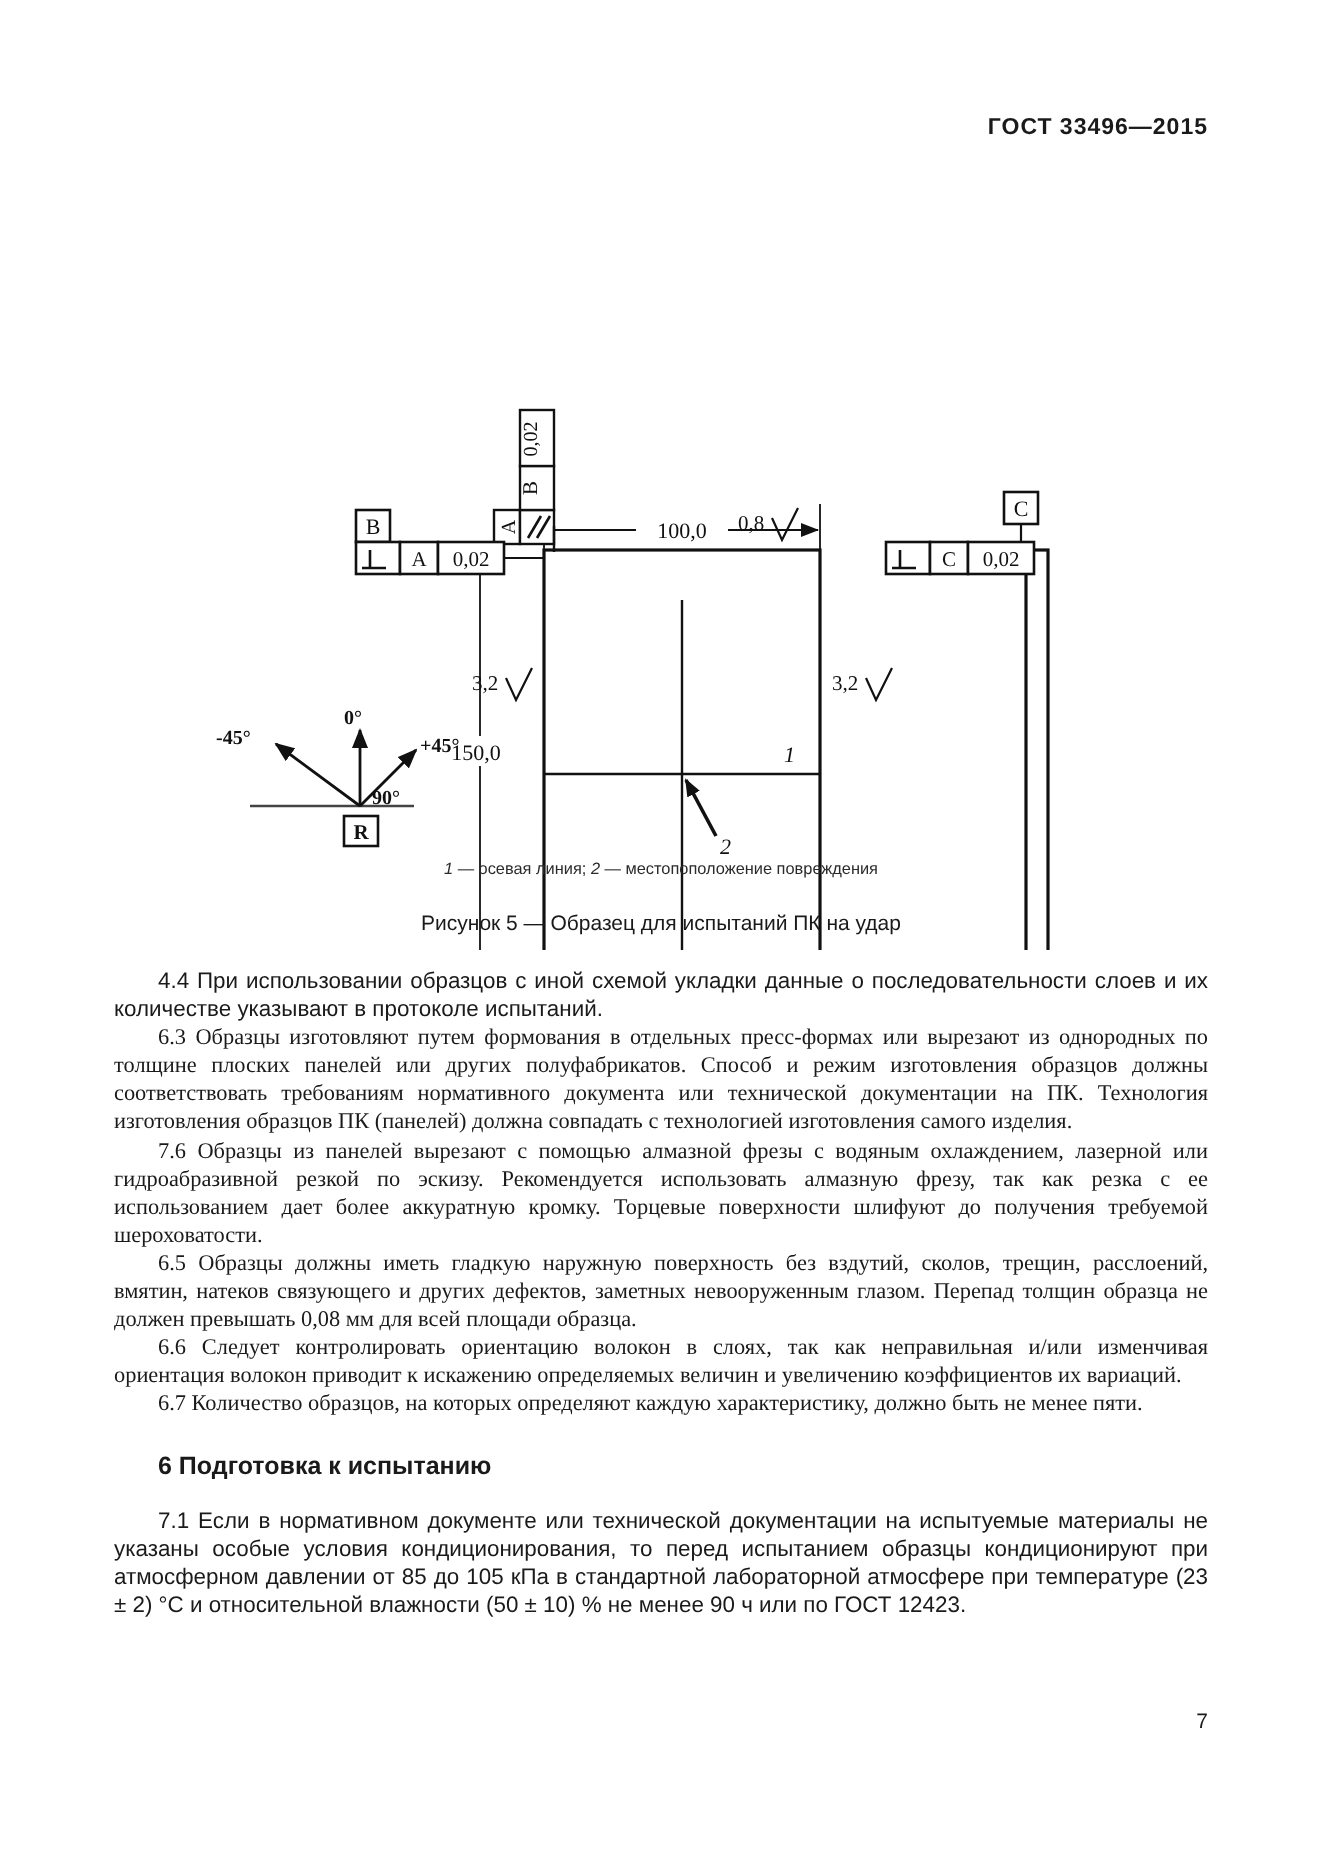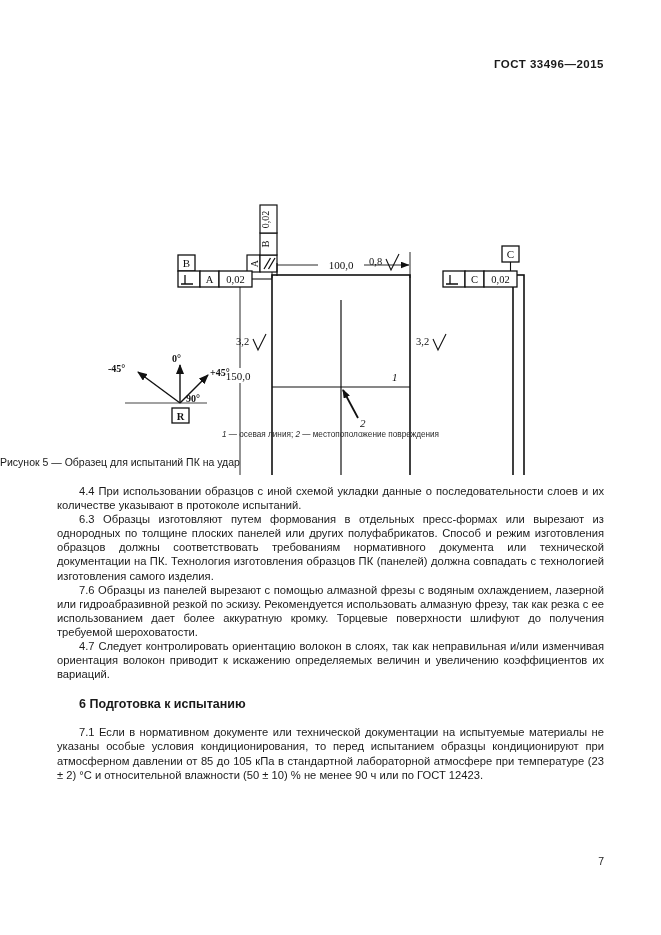--- a/index.html
+++ b/index.html
@@ -52,42 +52,42 @@
     text-align: center;
     font-size: 8.2px;
     color: #2b2b2b;
   }
   .fig-legend .it { font-style: italic; }
   .fig-caption {
     position: absolute;
     left: 0;
     top: 456px;
     width: 661px;
-    text-align: left;
+    text-align: center;
     font-size: 10.5px;
     color: #1a1a1a;
   }
 
   
   .body {
     position: absolute;
     left: 57px;
     top: 484px;
     width: 547px;
   }
   p.para {
     margin: 0 0 0 0;
     font-size: 11.2px;
     line-height: 14.1px;
     text-align: justify;
     text-indent: 22px;
     text-justify: inter-word;
     hyphens: manual;
   }
-  p.para + p.para { margin-top: 0; }
+  p.para + p.para { margin-top: 0; font-family: Liberation Serif, serif; }
   h2.section {
     font-size: 12.5px;
     font-weight: bold;
     margin: 16px 0 0 0;
     text-indent: 22px;
   }
   .gap { height: 14px; }
 
   .page-number {
     position: absolute;
@@ -241,21 +241,23 @@
   </div>
 
   <div class="fig-caption">
     <span>Рисунок 5 — Образец для испытаний ПК на удар</span>
   </div>
 
   <div class="body">
     <p class="para">4.4 При использовании образцов с иной схемой укладки данные о последовательности слоев и их количестве указывают в протоколе испытаний.</p>
     <p class="para">6.3 Образцы изготовляют путем формования в отдельных пресс-формах или вырезают из однородных по толщине плоских панелей или других полуфабрикатов. Способ и режим изготовления образцов должны соответствовать требованиям нормативного документа или технической документации на ПК. Технология изготовления образцов ПК (панелей) должна совпадать с технологией изготовления самого изделия.</p>
     <p class="para">7.6 Образцы из панелей вырезают с помощью алмазной фрезы с водяным охлаждением, лазерной или гидроабразивной резкой по эскизу. Рекомендуется использовать алмазную фрезу, так как резка с ее использованием дает более аккуратную кромку. Торцевые поверхности шлифуют до получения требуемой шероховатости.</p>
-    <p class="para">4.7 Следует контролировать ориентацию волокон в слоях, так как неправильная и/или изменчивая ориентация волокон приводит к искажению определяемых величин и увеличению коэффициентов их вариаций.</p>
+    <p class="para">6.5 Образцы должны иметь гладкую наружную поверхность без вздутий, сколов, трещин, расслоений, вмятин, натеков связующего и других дефектов, заметных невооруженным глазом. Перепад толщин образца не должен превышать 0,08 мм для всей площади образца.</p>
+    <p class="para">6.6 Следует контролировать ориентацию волокон в слоях, так как неправильная и/или изменчивая ориентация волокон приводит к искажению определяемых величин и увеличению коэффициентов их вариаций.</p>
+    <p class="para">6.7 Количество образцов, на которых определяют каждую характеристику, должно быть не менее пяти.</p>
 
     <h2 class="section">6 Подготовка к испытанию</h2>
     <div class="gap"></div>
     <p class="para">7.1 Если в нормативном документе или технической документации на испытуемые материалы не указаны особые условия кондиционирования, то перед испытанием образцы кондиционируют при атмосферном давлении от 85 до 105 кПа в стандартной лабораторной атмосфере при температуре (23 ± 2) °С и относительной влажности (50 ± 10) % не менее 90 ч или по ГОСТ 12423.</p>
   </div>
 
   <div class="page-number">7</div>
 
 </div>
 

